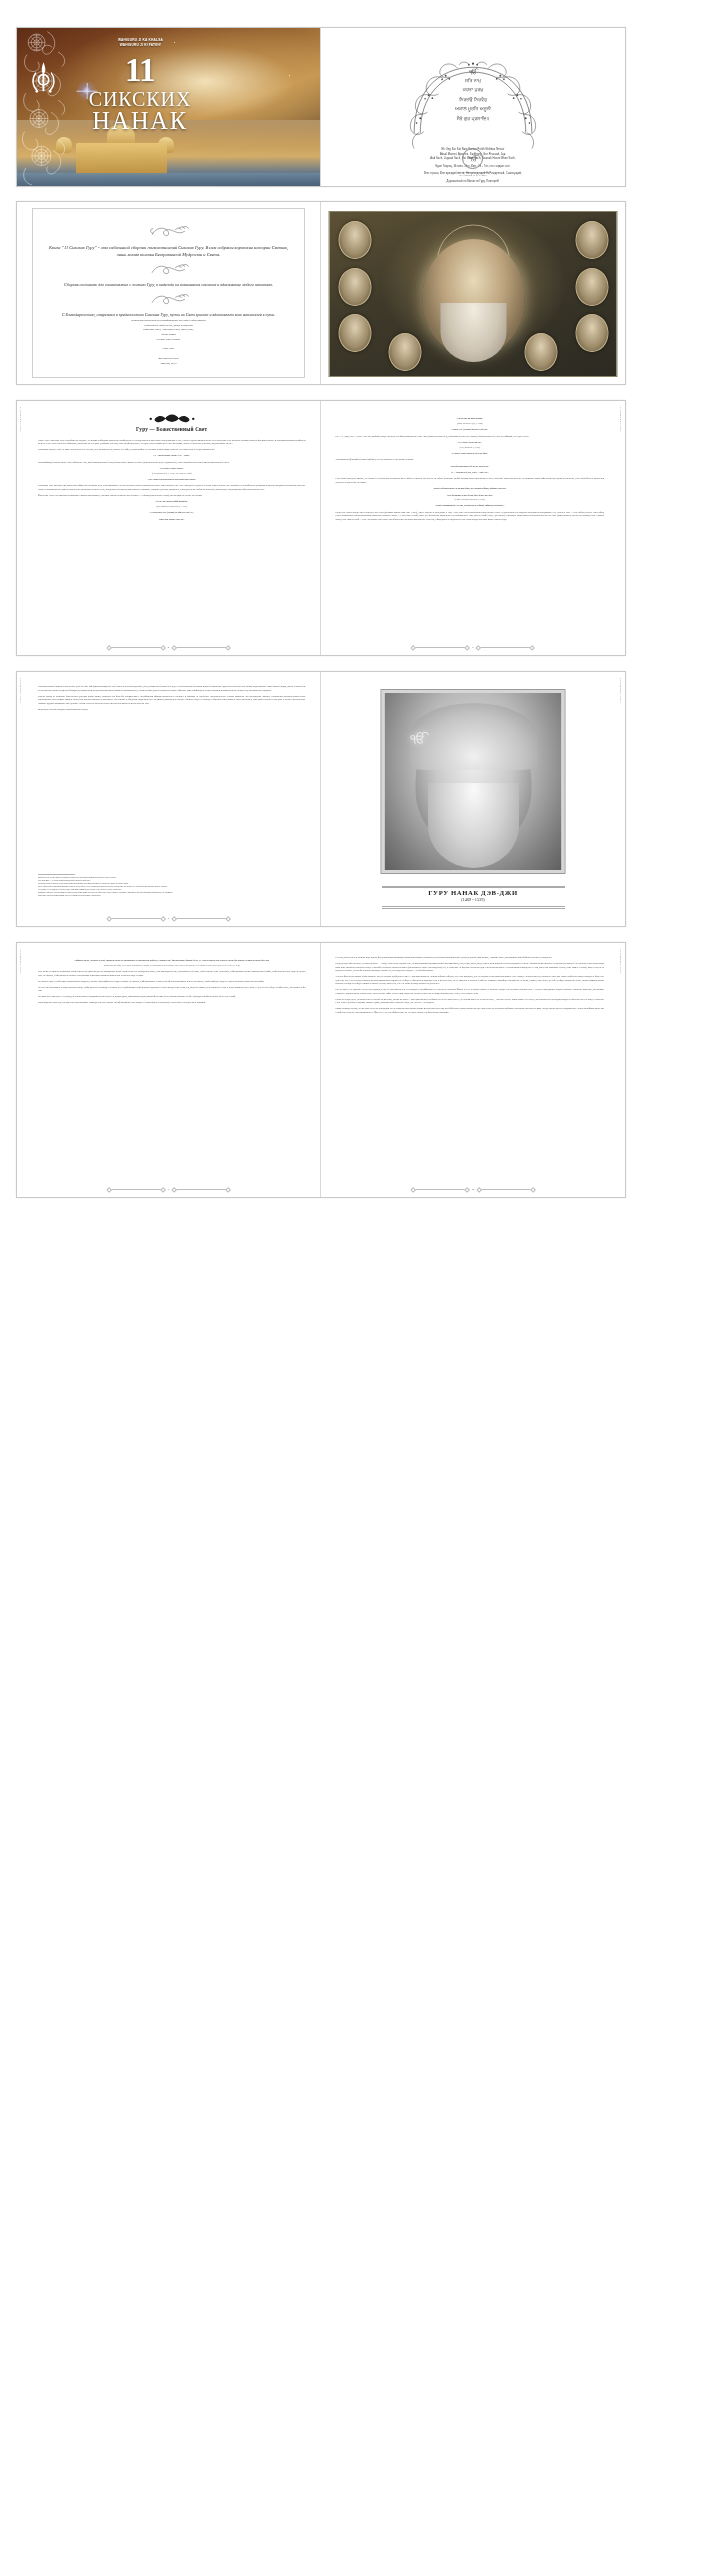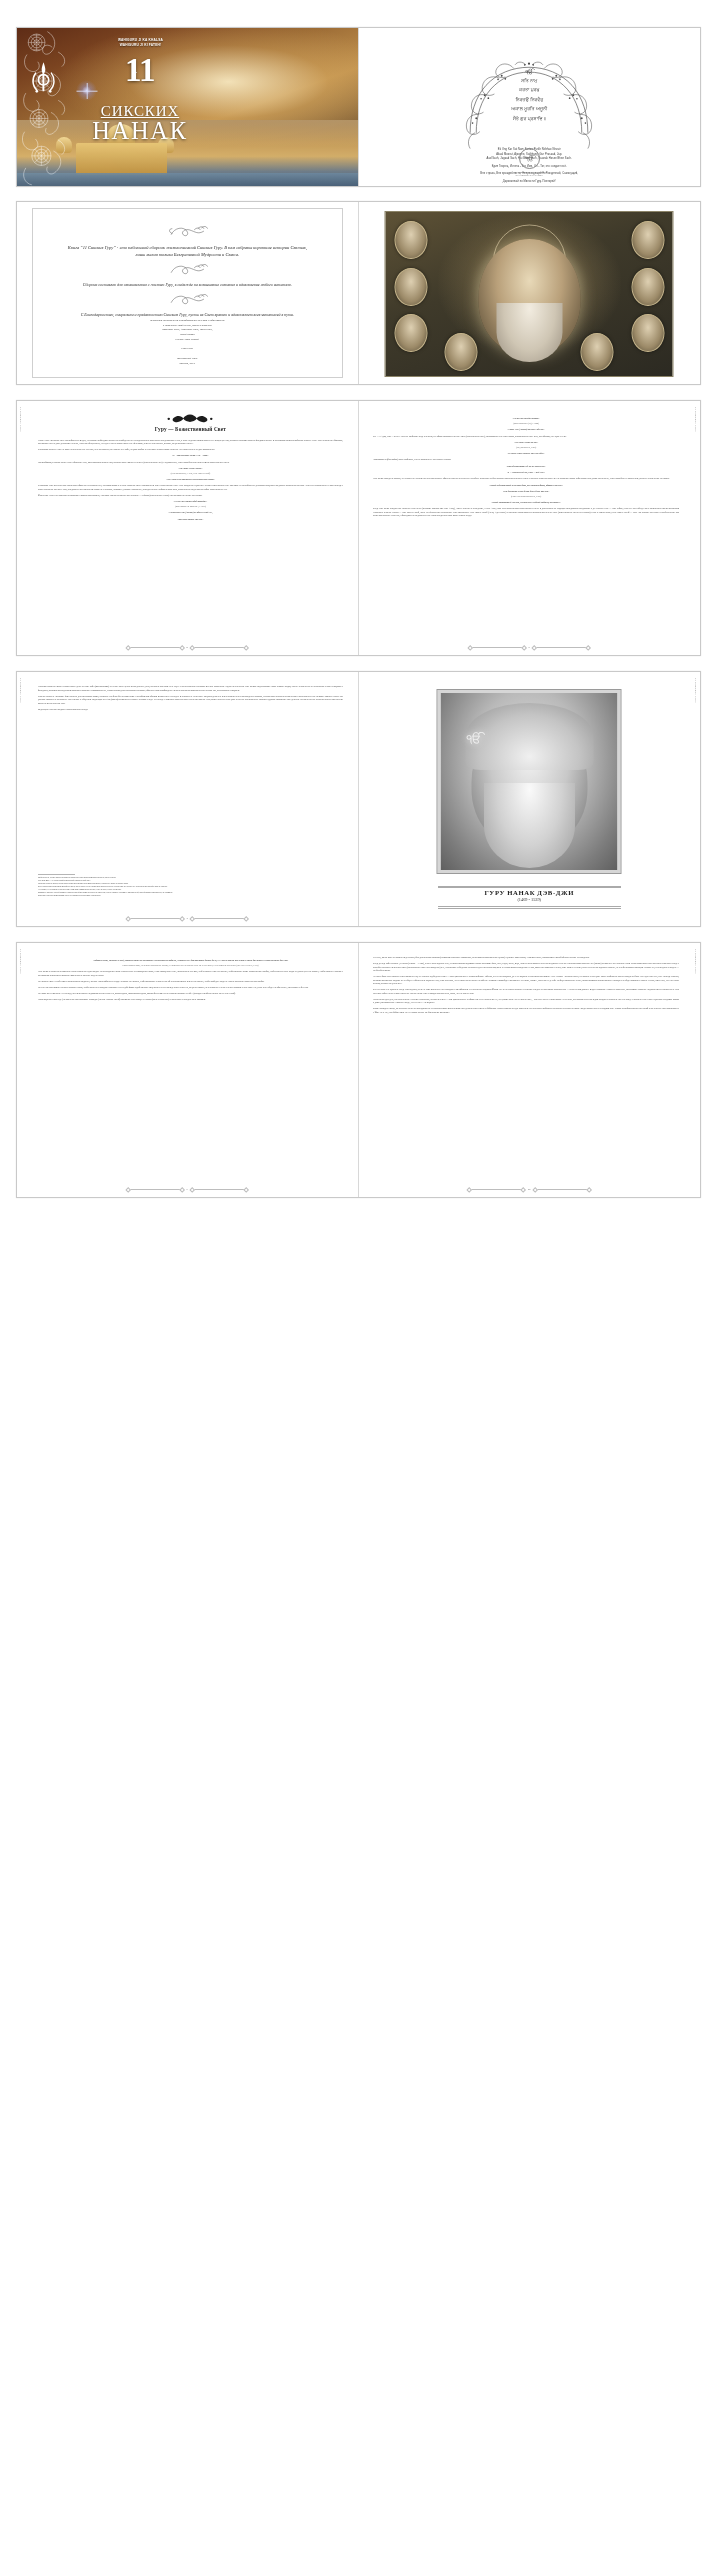--- a/index.html
+++ b/index.html
@@ -13,21 +13,21 @@
     height: 2576px;
     position: relative;
     background: #ffffff;
     overflow: hidden;
   }
 
   
   .spread {
     position: absolute;
     left: 16px;
-    width: 685px;
+    width: 610px;
     background: #ffffff;
     border: 0.6px solid #c9c9c9;
     box-shadow: 0 0 1.2px rgba(0,0,0,.12);
     display: flex;
     justify-content: center;
   }
   .pg {
     position: relative;
     width: 50%;
     height: 100%;
@@ -90,21 +90,21 @@
     text-align: center;
     color: #fff;
     text-shadow: 0 1.2px 3px rgba(0,0,0,.55);
   }
   .cover-title .num {
     font-family: "Liberation Serif", serif;
     font-size: 33px; font-weight: 700; line-height: .92; letter-spacing: -0.6px;
   }
   .cover-title .t1 {
     font-family: "Liberation Serif", serif;
-    font-size: 15px; letter-spacing: 0.9px; line-height: 1.0; margin-top: 19px; text-decoration: underline;
+    font-size: 20px; letter-spacing: 0.9px; line-height: 1.0; margin-top: 4px;
   }
   .cover-title .t2 {
     font-family: "Liberation Serif", serif;
     font-size: 24.4px; letter-spacing: 1.8px; line-height: 1.0;
   }
   .cover-greeting {
     position: absolute; left: 59px; top: 9.8px; width: 129px;
     text-align: center;
     color: #fff;
     font-size: 3.2px; letter-spacing: 0.2px; font-weight: 700; line-height: 1.5;

